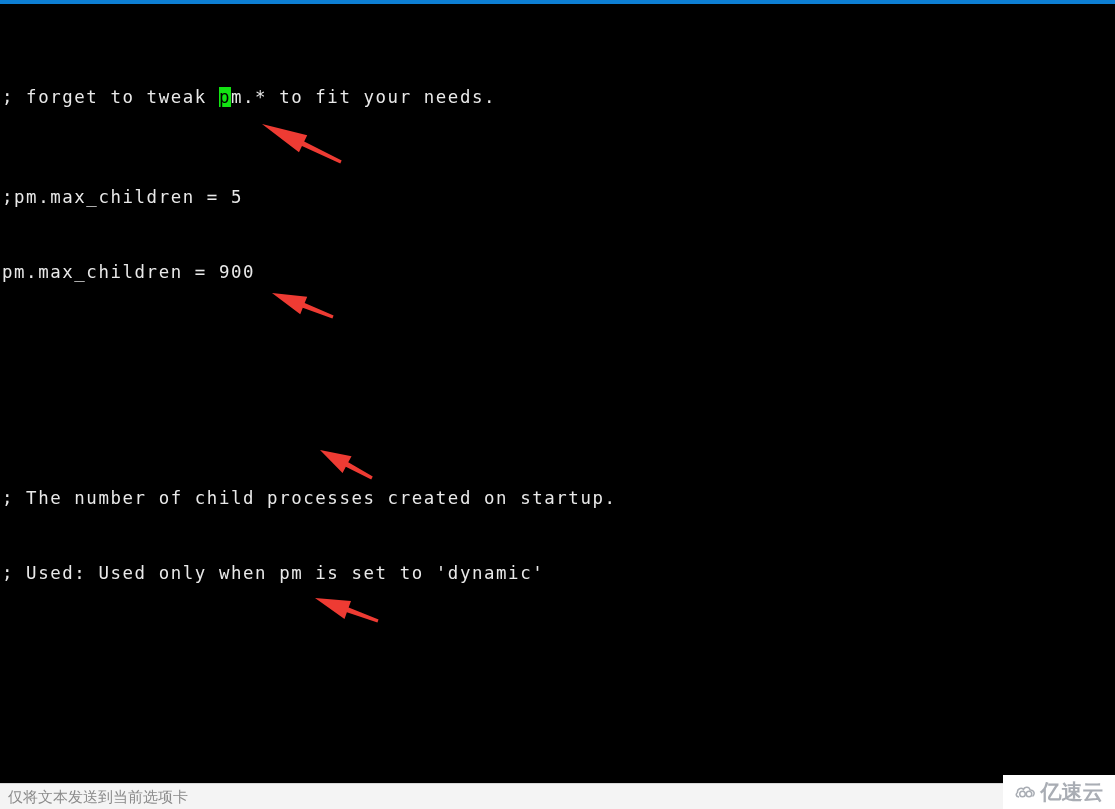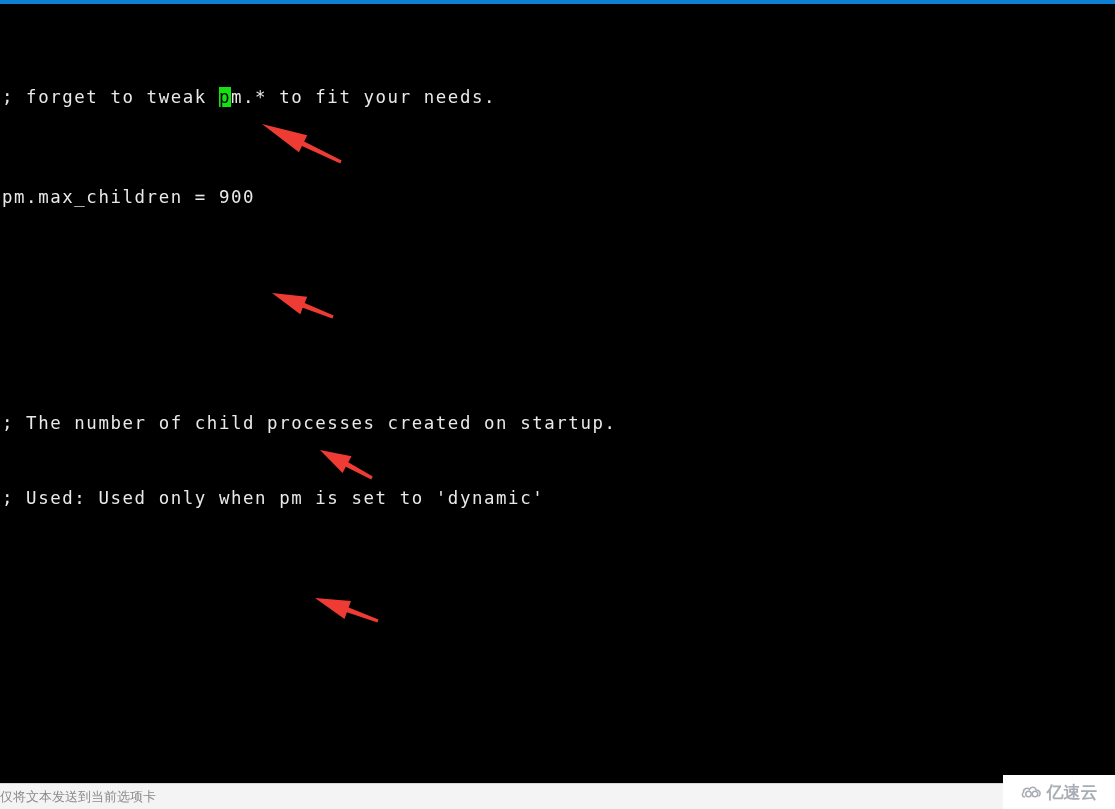--- a/index.html
+++ b/index.html
@@ -81,63 +81,64 @@
     left: 0;
     top: 783px;
     width: 1115px;
     height: 26px;
     background: #f4f4f4;
     border-top: 1px solid #d7d7d7;
     box-sizing: border-box;
   }
   #status-bar-text {
     position: absolute;
-    left: 0;
+    left: 8px;
     top: 4px;
     font-family: "DejaVu Sans", sans-serif;
-    font-size: 13px;
+    font-size: 15px;
     color: #8b8b8b;
     white-space: nowrap;
   }
 
   
   #watermark-panel {
     position: absolute;
     right: 0;
     top: 775px;
     width: 112px;
     height: 34px;
     background: #ffffff;
     display: flex;
     align-items: center;
     justify-content: center;
     gap: 4px;
   }
   #watermark-logo { display: block; }
   #watermark-text {
     font-family: "DejaVu Sans", sans-serif;
-    font-size: 17px;
+    font-size: 21px;
     font-weight: bold;
     color: #a9adb4;
     letter-spacing: 0px;
     white-space: nowrap;
   }
 </style>
 </head>
 <body>
 
 <div id="app-window">
 
   <div id="top-accent"></div>
 
   <div id="terminal">
     <div id="terminal-text">
 
       <div class="term-line"><span>; forget to tweak </span><span class="cursor-block">p</span><span>m.* to fit your needs.</span></div>
 
+      <div class="term-line">;pm.max_children = 5</div>
       <div class="term-line">pm.max_children = 900</div>
       <div class="term-line blank"></div>
       <div class="term-line blank"></div>
       <div class="term-line">; The number of child processes created on startup.</div>
       <div class="term-line">; Used: Used only when pm is set to 'dynamic'</div>
       
       
       
       
       

